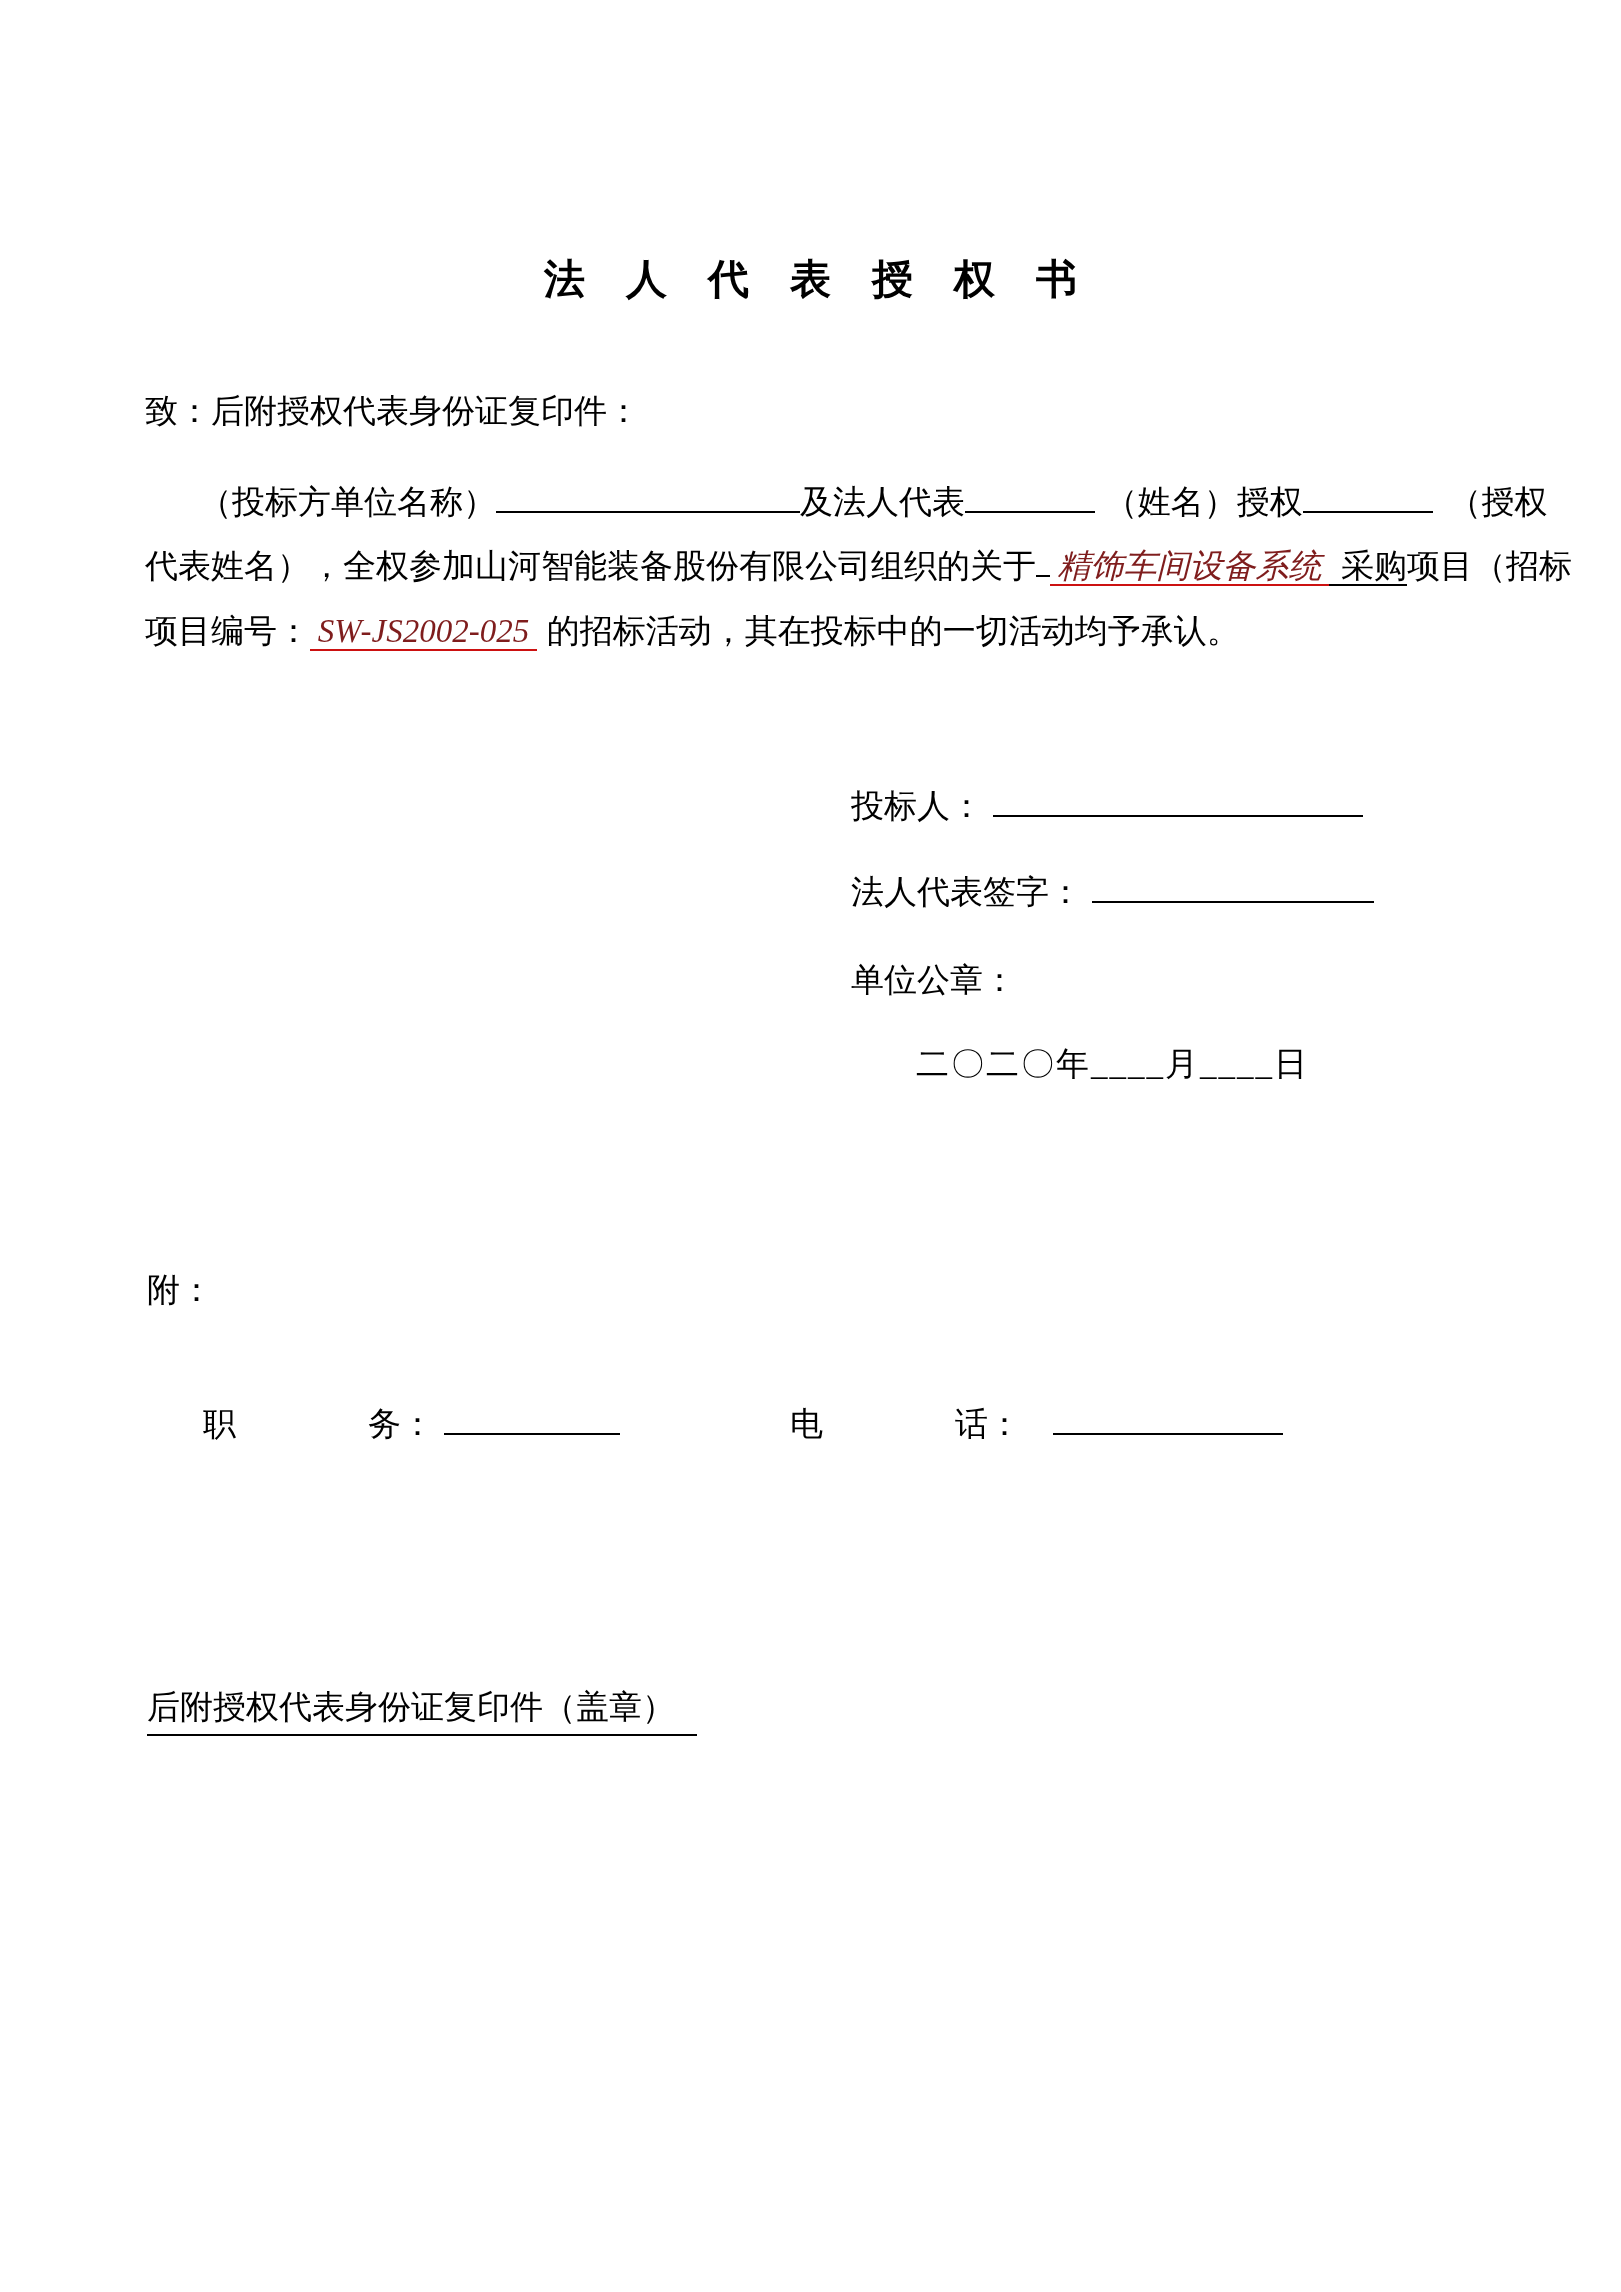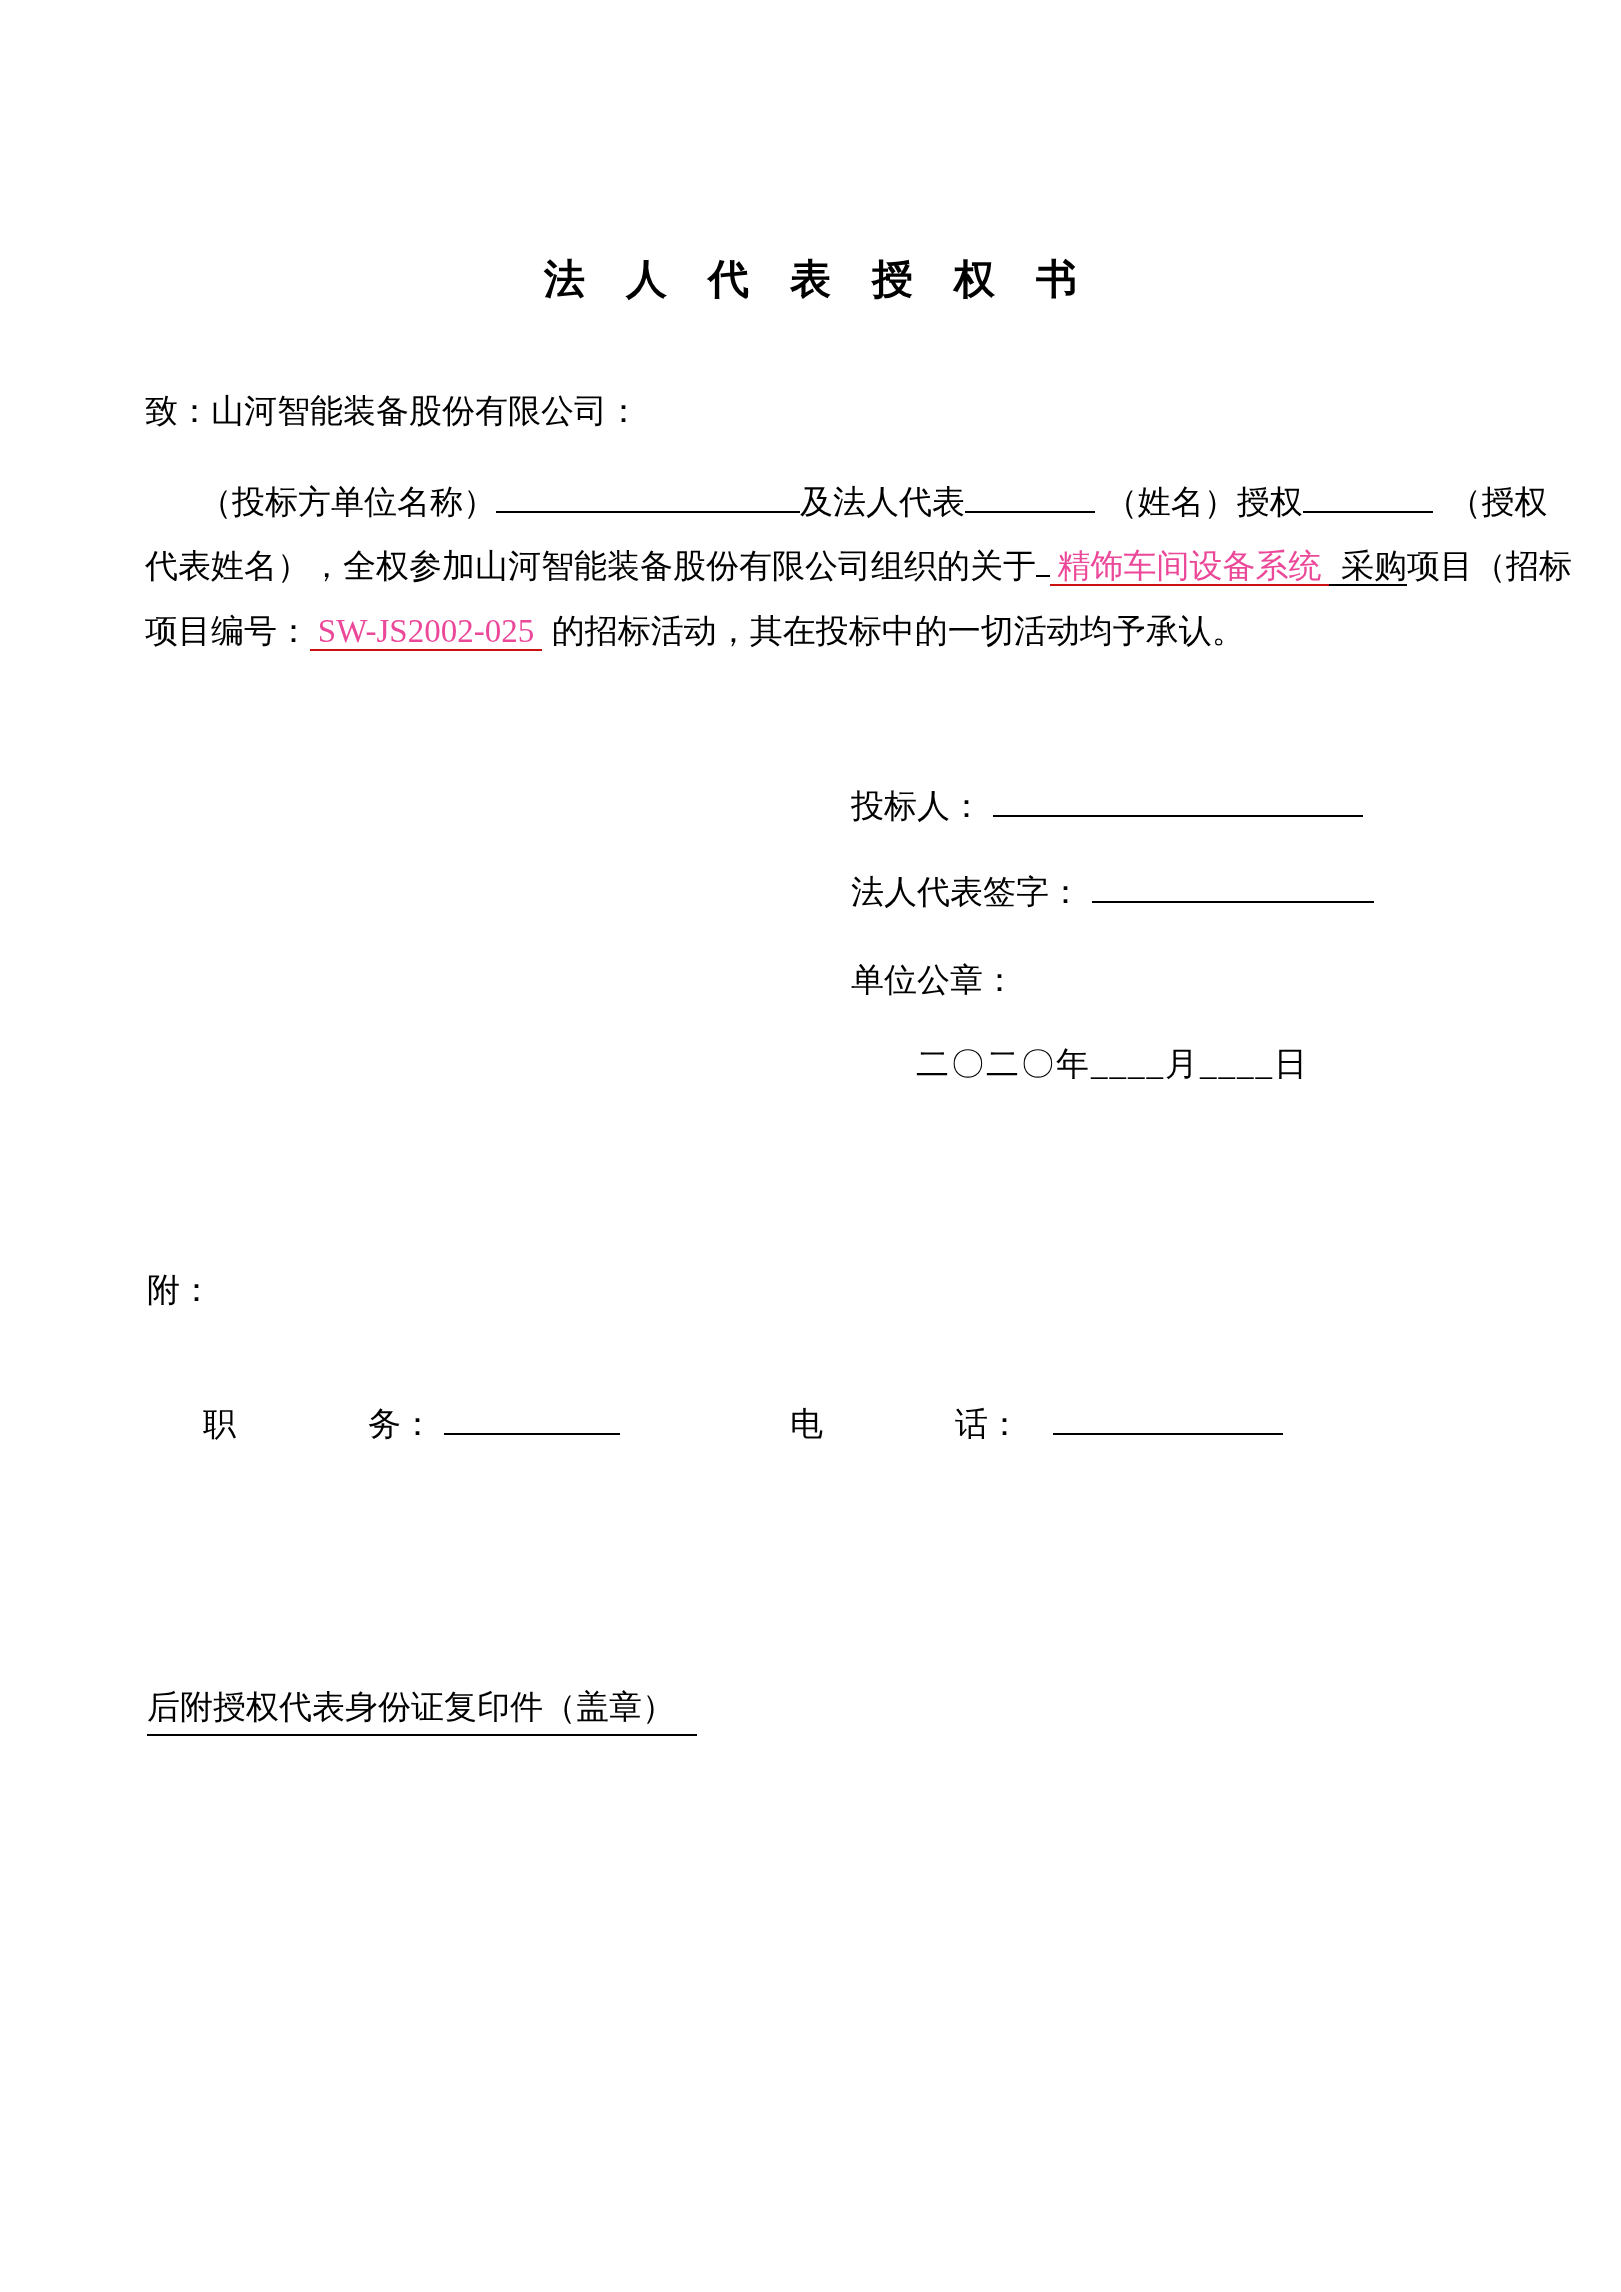--- a/index.html
+++ b/index.html
@@ -31,21 +31,21 @@
   .blank-w133{width:130px;}
   .blank-sig1{width:370px;border-bottom-width:2.9px;}
   .blank-sig2{width:282px;border-bottom-width:2.9px;}
   .blank-w180{width:176px;}
   .blank-right1{width:267px;border-bottom-width:3.9px;}
   .blank-right2{width:230px;border-bottom-width:2px;}
   .blank-right3{width:247px;border-bottom-width:3.9px;}
   .sp8{margin-left:9.8px;}
   .sp16{margin-left:15.7px;}
   
-  .red-ul{color:#ec4899;border-bottom:2px solid #cc1111;padding:0 7.8px;}
+  .red-ul{color:#7f1d1d;border-bottom:2px solid #cc1111;padding:0 7.8px;font-style:italic;}
   .ul-black{border-bottom:2px solid #000;}
   .usp{display:inline-block;width:13.7px;height:0.9em;border-bottom:2px solid #000;}
   .ul-pad-left{padding-left:11.8px;}
   
   .sig-bidder{top:784px;left:851px;}
   .sig-legal{top:870px;left:851px;}
   .sig-seal{top:959px;left:851px;}
   .sig-date{top:1043px;left:916px;letter-spacing:2px;}
   
   .att-heading{top:1269px;left:147px;}
@@ -61,21 +61,21 @@
   .footer-note{top:1686px;left:147px;}
   .footer-note .txt{border-bottom:2.9px solid #000;padding-right:21.6px;padding-bottom:9px;}
 </style>
 </head>
 <body>
 
 <div class="page">
 
   <div class="abs doc-title">法人代表授权书</div>
 
-  <div class="abs salutation">致：山河智能装备股份有限公司：</div>
+  <div class="abs salutation">致：后附授权代表身份证复印件：</div>
 
   <div class="abs para-line para-l1">
     <span>（投标方单位名称）</span><span class="blank blank-w310"></span><span>及法人代表</span><span class="blank blank-w133"></span><span class="sp8">（姓名）授权</span><span class="blank blank-w133"></span><span class="sp16">（授权</span>
   </div>
 
   <div class="abs para-line para-l2">
     <span>代表姓名），全权参加山河智能装备股份有限公司组织的关于</span><span class="usp"></span><span class="red-ul">精饰车间设备系统</span><span class="ul-black ul-pad-left">采购</span><span>项目（招标</span>
   </div>
 
   <div class="abs para-line para-l3">

